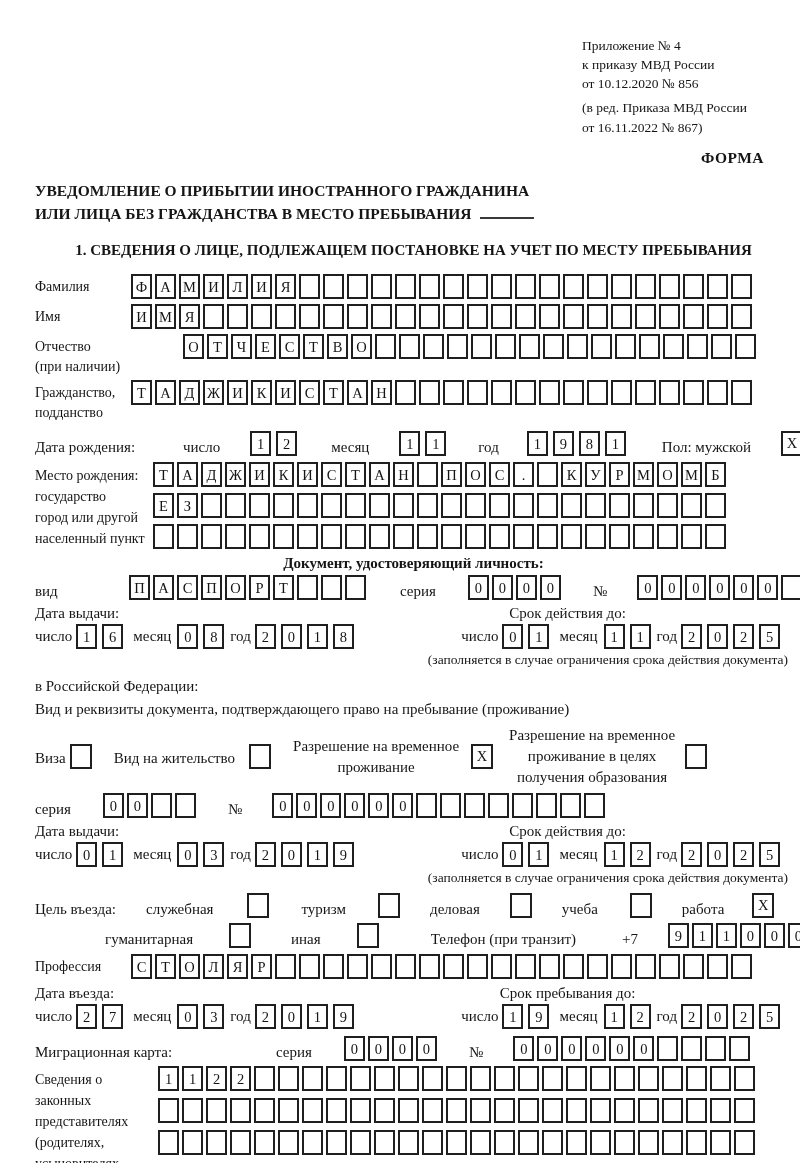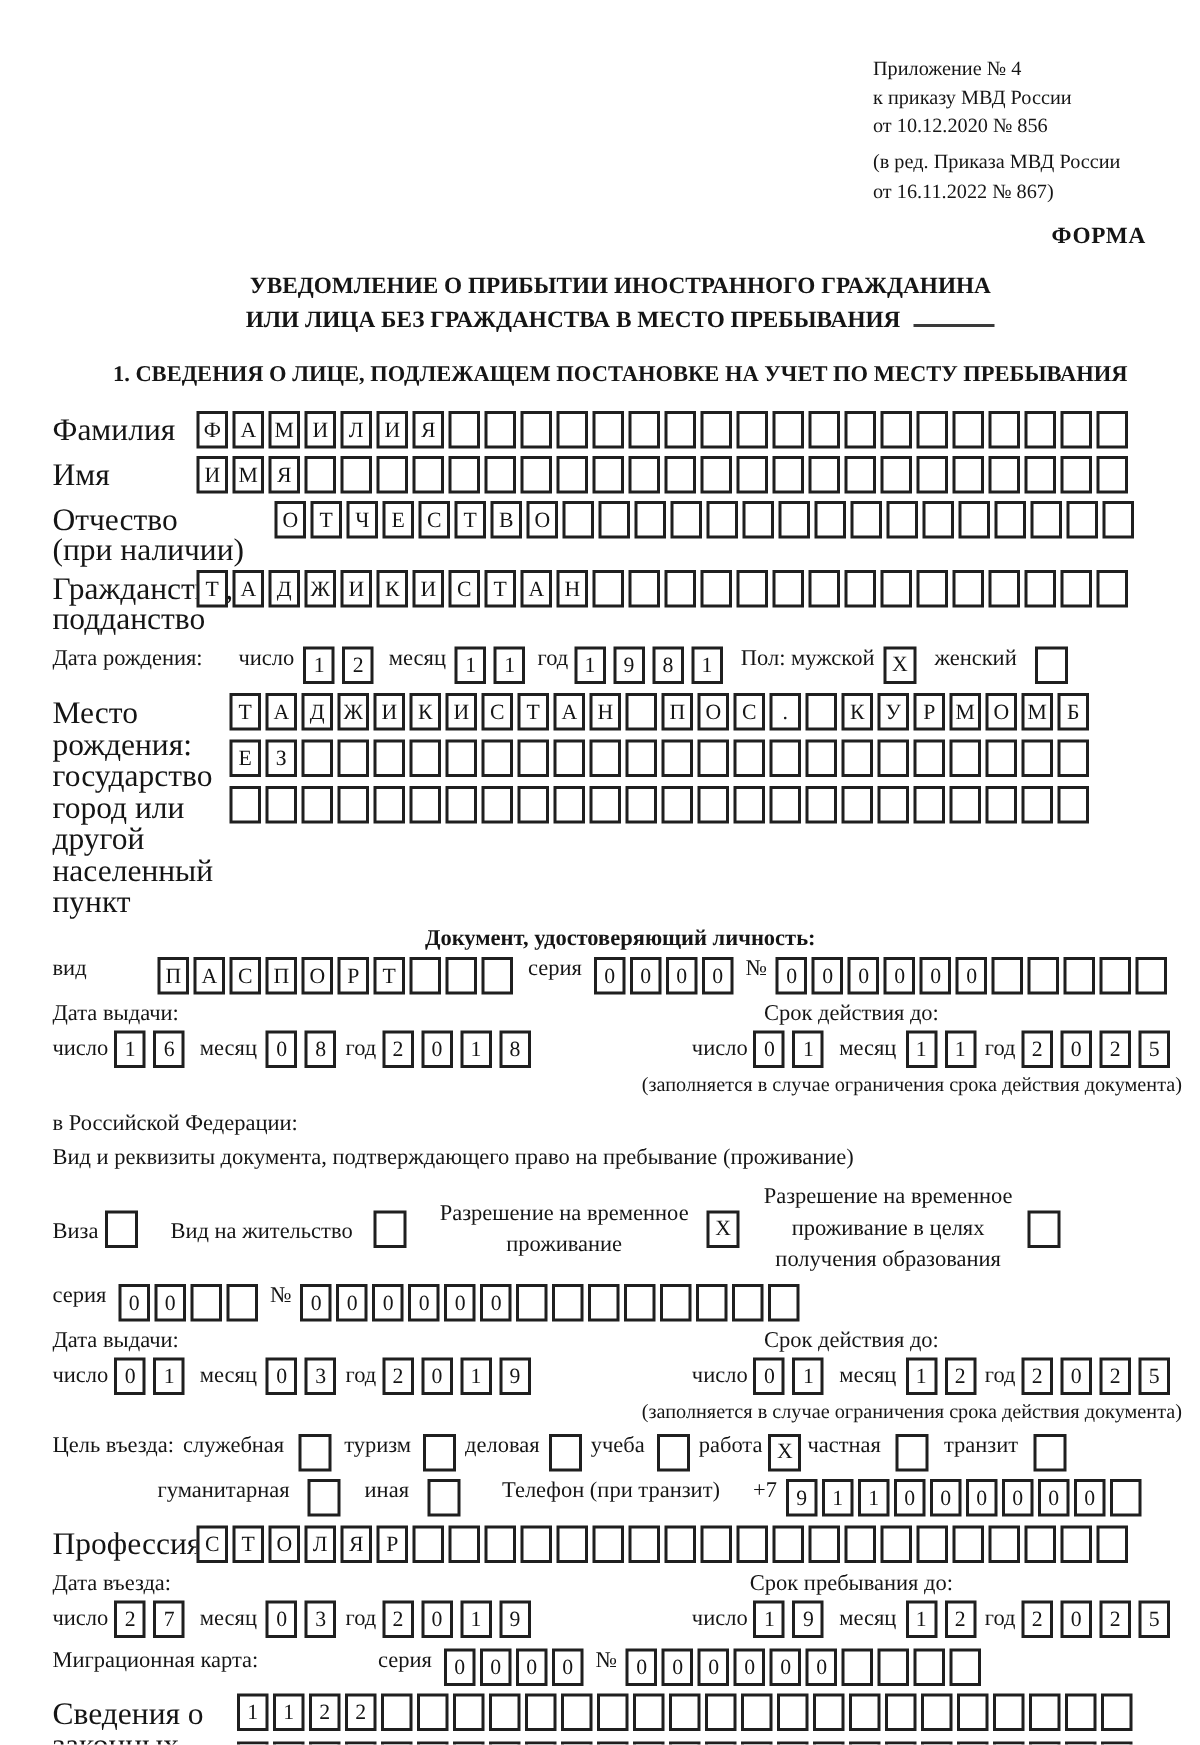--- a/index.html
+++ b/index.html
@@ -9,28 +9,28 @@
     color:#151515;
     font-family:"Liberation Serif", "DejaVu Serif", serif;
   }
   .page { width:800px; height:1163px; padding:36px 8px 0 35px; position:relative; }
 
   .top-note { margin-left:547px; font-size:13.5px; line-height:1.42; }
   .top-note .gap { margin-top:5px; }
 
   .forma { font-weight:bold; text-align:right; padding-right:28px; font-size:15.5px; margin-top:12px; letter-spacing:0.5px; }
 
-  .title { text-align:center; font-weight:bold; font-size:15.5px; line-height:1.5; margin-top:12px; }
+  .title { text-align:left; font-weight:bold; font-size:15.5px; line-height:1.5; margin-top:12px; }
   .blank { display:inline-block; width:54px; border-bottom:2.5px solid #3a3a3a; height:0.85em; margin-left:9px; }
 
   .section-heading { text-align:center; font-weight:bold; font-size:15px; margin-top:17px; white-space:nowrap; }
 
   .frow { display:flex; align-items:flex-start; margin-top:4px; }
-  .irow { display:flex; align-items:flex-start; font-size:15px; }
-  .flabel { font-size:21px; line-height:19.5px; padding-top:3px; flex:0 0 auto; }
+  .irow { display:flex; align-items:flex-end; font-size:15px;gap:24px; }
+  .flabel { font-size:14px; line-height:19.5px; padding-top:3px; flex:0 0 auto; }
   .lab { font-size:15px; flex:0 0 auto; white-space:nowrap; }
 
   .cells { display:flex; gap:3px; flex:0 0 auto; }
   .cell {
     flex:0 0 21px; width:21px; height:25px;
     border:2px solid #1f1f1f; background:#fff;
     display:flex; align-items:center; justify-content:center;
     font-size:14.5px; line-height:1;
   }
   .dcells { display:flex; gap:5px; flex:0 0 auto; }

